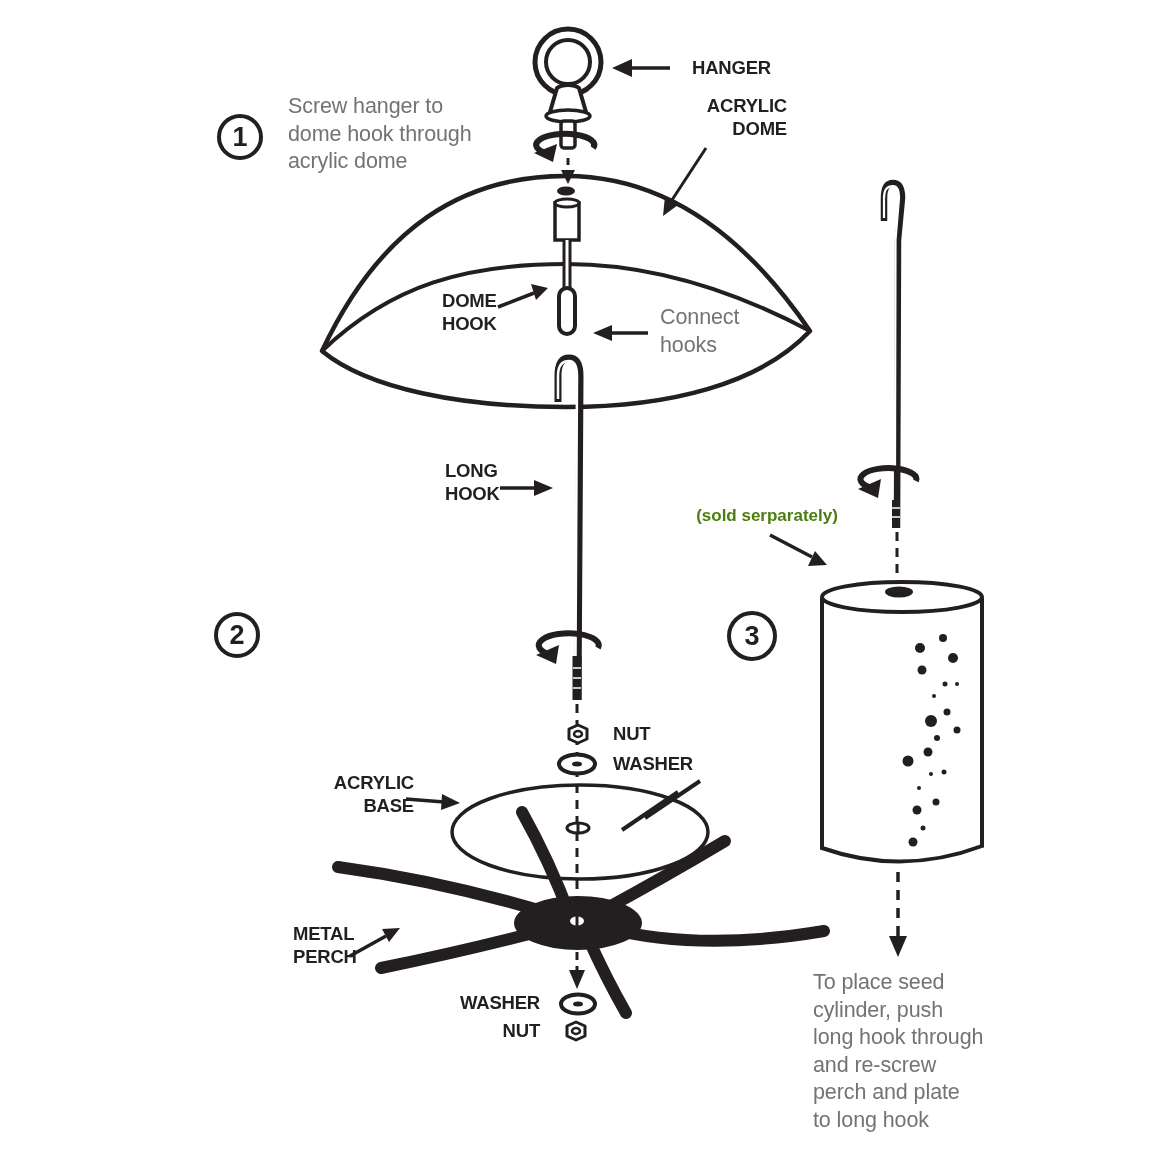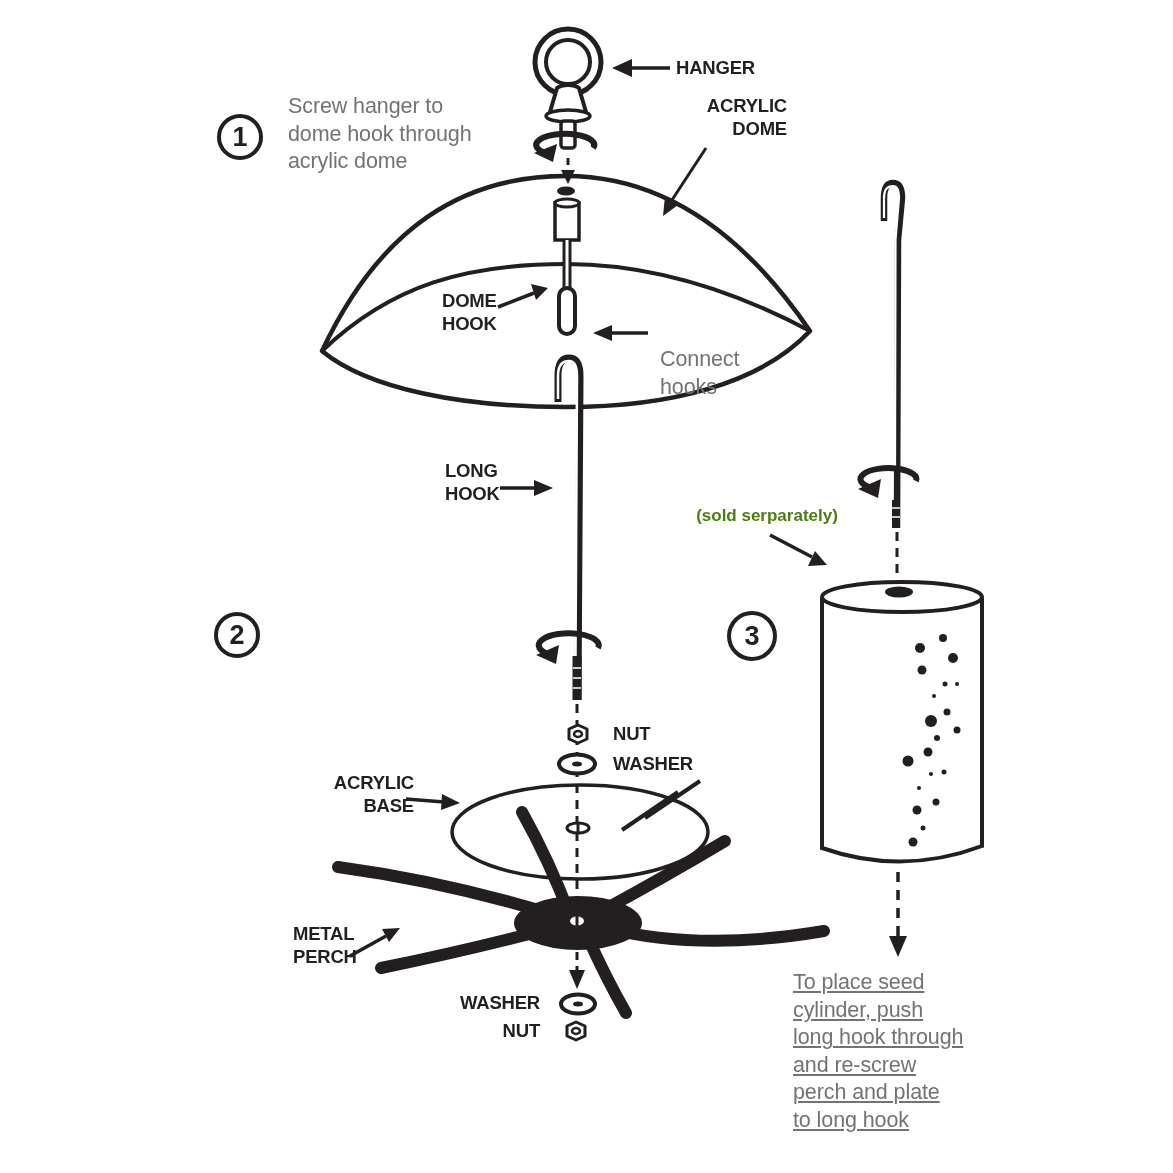--- a/index.html
+++ b/index.html
@@ -198,36 +198,36 @@
 dome hook through
 acrylic dome</div>
 
   <div class="step-circle" style="left:214px;top:612px;">
     <span>2</span>
   </div>
 
   <div class="step-circle" style="left:727px;top:611px;width:50px;height:50px;">
     <span>3</span>
   </div>
-  <div class="instr" style="left:793px;top:969px;text-decoration:underline;">To place seed
+  <div class="instr" style="left:813px;top:969px;">To place seed
 cylinder, push
 long hook through
 and re-screw
 perch and plate
 to long hook</div>
 
-  <div class="lbl" style="left:676px;top:57px;">HANGER</div>
+  <div class="lbl" style="left:692px;top:57px;">HANGER</div>
 
   <div class="lbl center" style="left:667px;top:95px;width:120px;">ACRYLIC
 DOME</div>
 
   <div class="lbl" style="left:442px;top:290px;">DOME
 HOOK</div>
 
-  <div class="instr" style="left:660px;top:304px;margin-top:42px;">Connect
+  <div class="instr" style="left:660px;top:304px;">Connect
 hooks</div>
 
   <div class="lbl" style="left:445px;top:460px;">LONG
 HOOK</div>
 
   <div class="note" style="left:660px;top:506px;width:214px;">(sold serparately)</div>
 
   <div class="lbl" style="left:613px;top:723px;">NUT</div>
   <div class="lbl" style="left:613px;top:753px;">WASHER</div>
 

